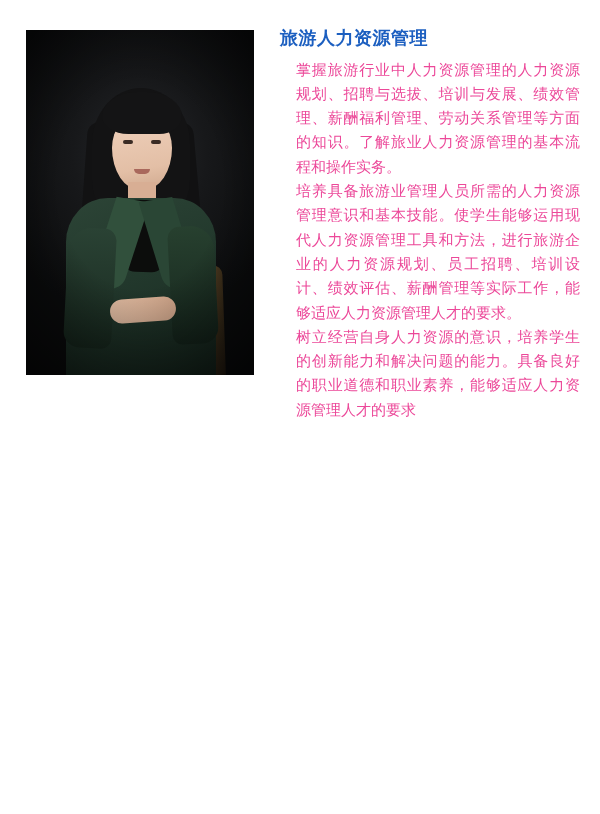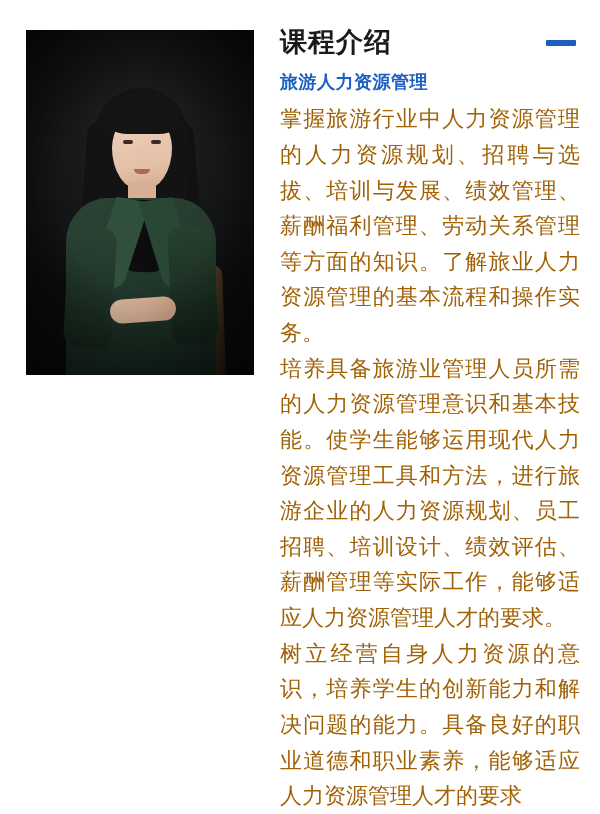--- a/index.html
+++ b/index.html
@@ -244,26 +244,26 @@
   }
   .sub-title {
     font-size: 18px;
     font-weight: bold;
     color: #1c5fc0;
     letter-spacing: .5px;
     margin-bottom: 8px;
     line-height: 1.2;
   }
   .para {
-    font-size: 22px;
-    color: #a16207;
+    font-size: 15px;
+    color: #ec4899;
     line-height: 1.62;
     text-align: justify;
     text-justify: inter-ideograph;
-    margin: 0 0 0 0;
+    margin: 0 0 0 16px;
     letter-spacing: 0px;
   }
 </style>
 </head>
 <body>
 
 <div class="page">
 
   <div class="portrait-col">
     <div class="portrait">
@@ -283,23 +283,19 @@
       <div class="lapel-l"></div>
       <div class="lapel-r"></div>
       <div class="arm-l"></div>
       <div class="arm-r"></div>
       <div class="hands"></div>
       <div class="vignette"></div>
     </div>
   </div>
 
   <div class="text-col">
-    <div class="title-row">
-      <div class="main-title">课程介绍</div>
-      <div class="title-dash"></div>
-    </div>
     <div class="sub-title">旅游人力资源管理</div>
     <p class="para">掌握旅游行业中人力资源管理的人力资源规划、招聘与选拔、培训与发展、绩效管理、薪酬福利管理、劳动关系管理等方面的知识。了解旅业人力资源管理的基本流程和操作实务。</p>
     <p class="para">培养具备旅游业管理人员所需的人力资源管理意识和基本技能。使学生能够运用现代人力资源管理工具和方法，进行旅游企业的人力资源规划、员工招聘、培训设计、绩效评估、薪酬管理等实际工作，能够适应人力资源管理人才的要求。</p>
     <p class="para">树立经营自身人力资源的意识，培养学生的创新能力和解决问题的能力。具备良好的职业道德和职业素养，能够适应人力资源管理人才的要求</p>
   </div>
 
 </div>
 
 </body></html>

